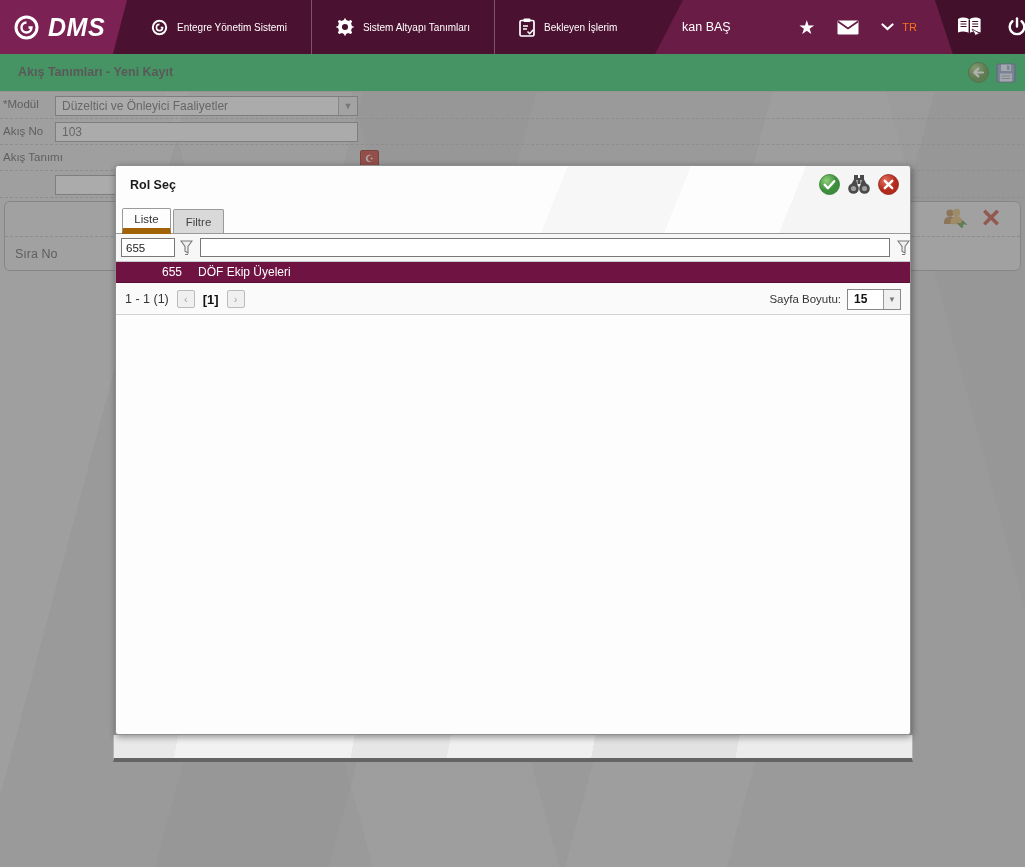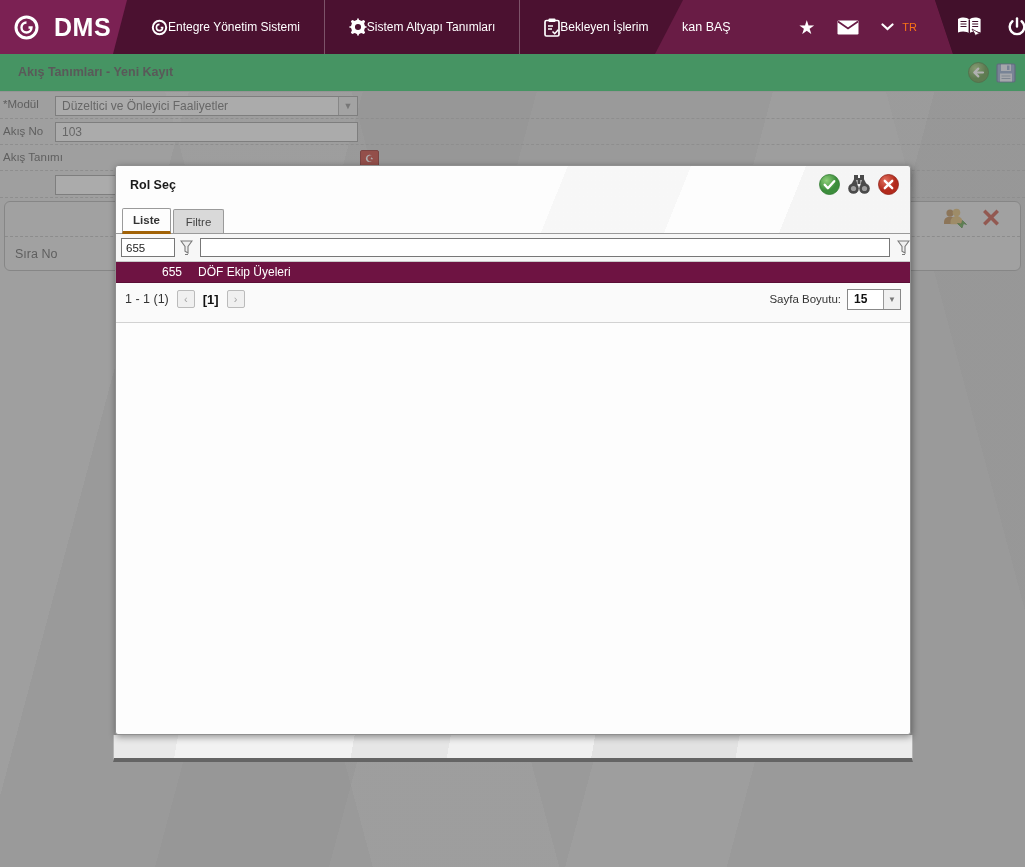--- a/index.html
+++ b/index.html
@@ -7,25 +7,25 @@
   body { font-family:"Liberation Sans", sans-serif; background:#8f8f8f; }
   .screen { position:relative; width:1025px; height:867px; overflow:hidden; }
 
   
   .topbar { position:absolute; left:0; top:0; width:1025px; height:54px;
             background:#4b1130; z-index:60; }
   .seg-logo { position:absolute; left:0; top:0; width:127px; height:54px;
               background:#7b2153;
               clip-path:polygon(0 0, 100% 0, calc(100% - 14px) 100%, 0 100%);
               display:flex; align-items:center; padding-left:13px; }
-  .brand { display:flex; align-items:center; gap:14px; color:#fff; }
+  .brand { display:flex; align-items:center; gap:8px; color:#fff;font-style:italic; }
   .brand-text { font-size:25px; font-weight:bold; letter-spacing:.5px; color:#fff; }
   .menu { position:absolute; left:127px; top:0; height:54px; display:flex; align-items:stretch; }
-  .menu-item { display:flex; align-items:center; padding:0 24px;
-               color:#fff; font-size:12px; white-space:nowrap; cursor:pointer; }
+  .menu-item { display:flex; align-items:center; gap:9px; padding:0 24px;
+               color:#fff; font-size:10px; white-space:nowrap; cursor:pointer; }
   .menu-div { width:1px; background:rgba(255,255,255,.28); margin:0; }
   .seg-user { position:absolute; left:655px; top:0; width:298px; height:54px;
               background:#691c45;
               clip-path:polygon(28px 0, calc(100% - 18px) 0, 100% 100%, 0 100%);
               display:flex; align-items:center; padding:0 36px 0 27px; color:#fff; }
   .username { font-size:12.5px; cursor:pointer; }
   .user-icons { margin-left:auto; display:flex; align-items:center; gap:22px; }
   .lang { display:flex; align-items:center; gap:8px; cursor:pointer; }
   .lang-label { font-size:11px; color:#f97316; }
   .seg-right { position:absolute; left:935px; top:0; width:90px; height:54px;
@@ -84,39 +84,39 @@
   .modal-header { position:relative; height:37px; }
   .modal-title { position:absolute; left:14px; top:12px; font-size:12.5px; font-weight:bold; color:#1a1a1a; }
   .modal-actions { position:absolute; right:11px; top:8px; display:flex; align-items:center; gap:7px; }
 
   .tabstrip { position:relative; height:31px; display:flex; align-items:flex-end;
               padding-left:6px; border-bottom:1px solid #9a9a9a; }
   .tab { display:flex; align-items:center; justify-content:center;
          font-size:11.5px; cursor:pointer; border:1px solid #9a9a9a;
          border-bottom:none; border-radius:2px 2px 0 0; }
   .tab.active { width:49px; height:26px; background:#fdfdfd; color:#333;
-                margin-bottom:-1px; border-bottom:3px solid #a16207;font-weight:bold; }
+                margin-bottom:-1px; border-bottom:6px solid #a16207; }
   .tab.inactive { width:51px; height:24px; background:#d9d9d9; color:#444; margin-left:2px; }
 
   .grid-head { height:25px; background:linear-gradient(#f7f7f7,#dedede);
                border-bottom:1px solid #aaa; display:flex; align-items:center; }
   .gh-c1 { width:80px; padding-left:8px; font-size:12px; font-weight:bold; color:#000; }
   .gh-c2 { padding-left:6px; font-size:12px; font-weight:bold; color:#000; }
   .filter-row { position:relative; height:28px; background:#f7f7f7; border-bottom:1px solid #c9c9c9; }
   .f-inp { position:absolute; top:4px; height:19px; background:#fff; border:1px solid #777;
            font-size:11.5px; color:#222; padding-left:4px; outline:none; }
   .f1 { left:5px; width:54px; }
   .f2 { left:84px; width:690px; }
   .funnel { position:absolute; top:6px; cursor:pointer; }
   .fu1 { left:64px; } .fu2 { left:781px; }
   .data-row { height:21px; background:#6e1342; display:flex; align-items:center;
               color:#fff; font-size:12px; cursor:pointer; border-bottom:1px solid #5a0e35; }
   .dr-c1 { width:72px; text-align:right; padding-right:6px; }
   .dr-c2 { padding-left:10px; }
-  .pager { position:relative; height:40px; background:#fafafa; border-bottom:1px solid #d2d2d2; }
+  .pager { position:relative; height:32px; background:#fafafa; border-bottom:1px solid #d2d2d2; }
   .pager-left { position:absolute; left:9px; top:0; height:32px; display:flex; align-items:center; gap:8px; }
   .pg-range { font-size:12.5px; color:#333; }
   .pg-btn { width:18px; height:18px; background:#f0f0f0; border:1px solid #bbb; border-radius:2px;
             display:flex; align-items:center; justify-content:center;
             color:#a6a6a6; font-size:11px; cursor:pointer; }
   .pg-cur { font-size:13px; font-weight:bold; color:#111; cursor:pointer; }
   .pager-right { position:absolute; right:9px; top:0; height:32px; display:flex; align-items:center; gap:6px; }
   .pg-size-label { font-size:11.5px; color:#333; }
   .pg-select { width:54px; height:21px; background:#fff; border:1px solid #888;
                display:flex; align-items:center; cursor:pointer; }

